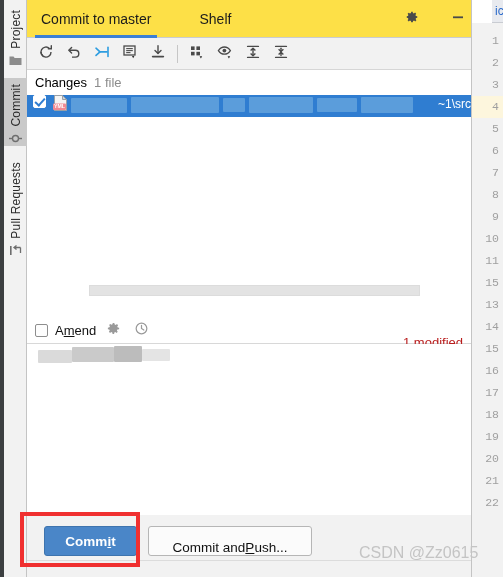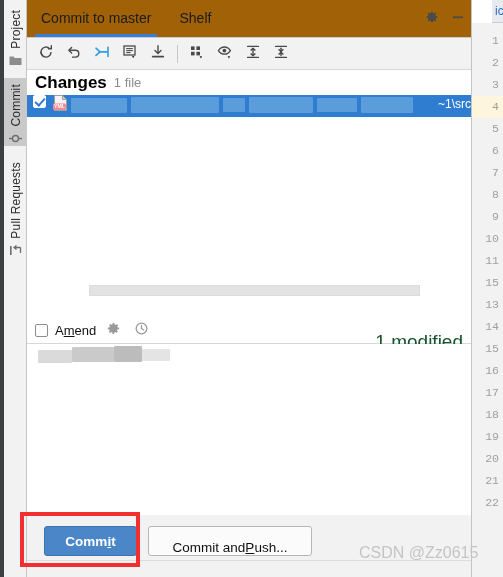--- a/index.html
+++ b/index.html
@@ -51,24 +51,24 @@
 
   
   .panel {
     position: absolute; left: 27px; top: 0;
     width: 444px; height: 577px;
     background: #ffffff;
   }
   .tabbar {
     position: relative;
     height: 38px;
-    background: #a16207;
+    background: #fde047;
     border-bottom: 1px solid #c9ccd2;
     box-sizing: border-box;
-    display: flex; align-items: flex-end;
+    display: flex; align-items: center; gap: 20px;
   }
   .tab {
     position: relative;
     height: 38px;
     display: flex; align-items: center;
     padding: 0 14px;
     font-size: 14px;
     color: #1c1c1c;
     box-sizing: border-box;
     cursor: default;
@@ -106,21 +106,21 @@
   }
 
   
   .changes-head {
     height: 25px;
     display: flex; align-items: center;
     padding-left: 8px;
     background: #ffffff;
     box-sizing: border-box;
   }
-  .changes-title { font-weight: bold; font-size: 17px; color: #000; }
+  .changes-title { font-weight: normal; font-size: 13px; color: #000; }
   .changes-count { font-size: 13px; color: #8c8c8c; margin-left: 7px; }
 
   
   .file-row {
     position: relative;
     height: 22px;
     background: #2f7dd1;
     display: flex; 
     padding-left: 6px;
     box-sizing: border-box;
@@ -200,22 +200,22 @@
   }
   .amend-label u { text-decoration: underline; }
   .amend-icon {
     width: 22px; height: 22px;
     display: flex; align-items: center; justify-content: center;
     margin-left: 6px;
     cursor: default;
   }
   .amend-spacer { flex: 1; }
   .modified-link {
-    font-size: 19px;
-    color: #14532d;
+    font-size: 13px;
+    color: #b91c1c;
     cursor: default;
     margin-top: 24px;
   }
   .sep-line {
     height: 1px; background: #d8d8d8;
   }
   .after-amend {
     position: relative;
     height: 160px;
     background: #ffffff;

